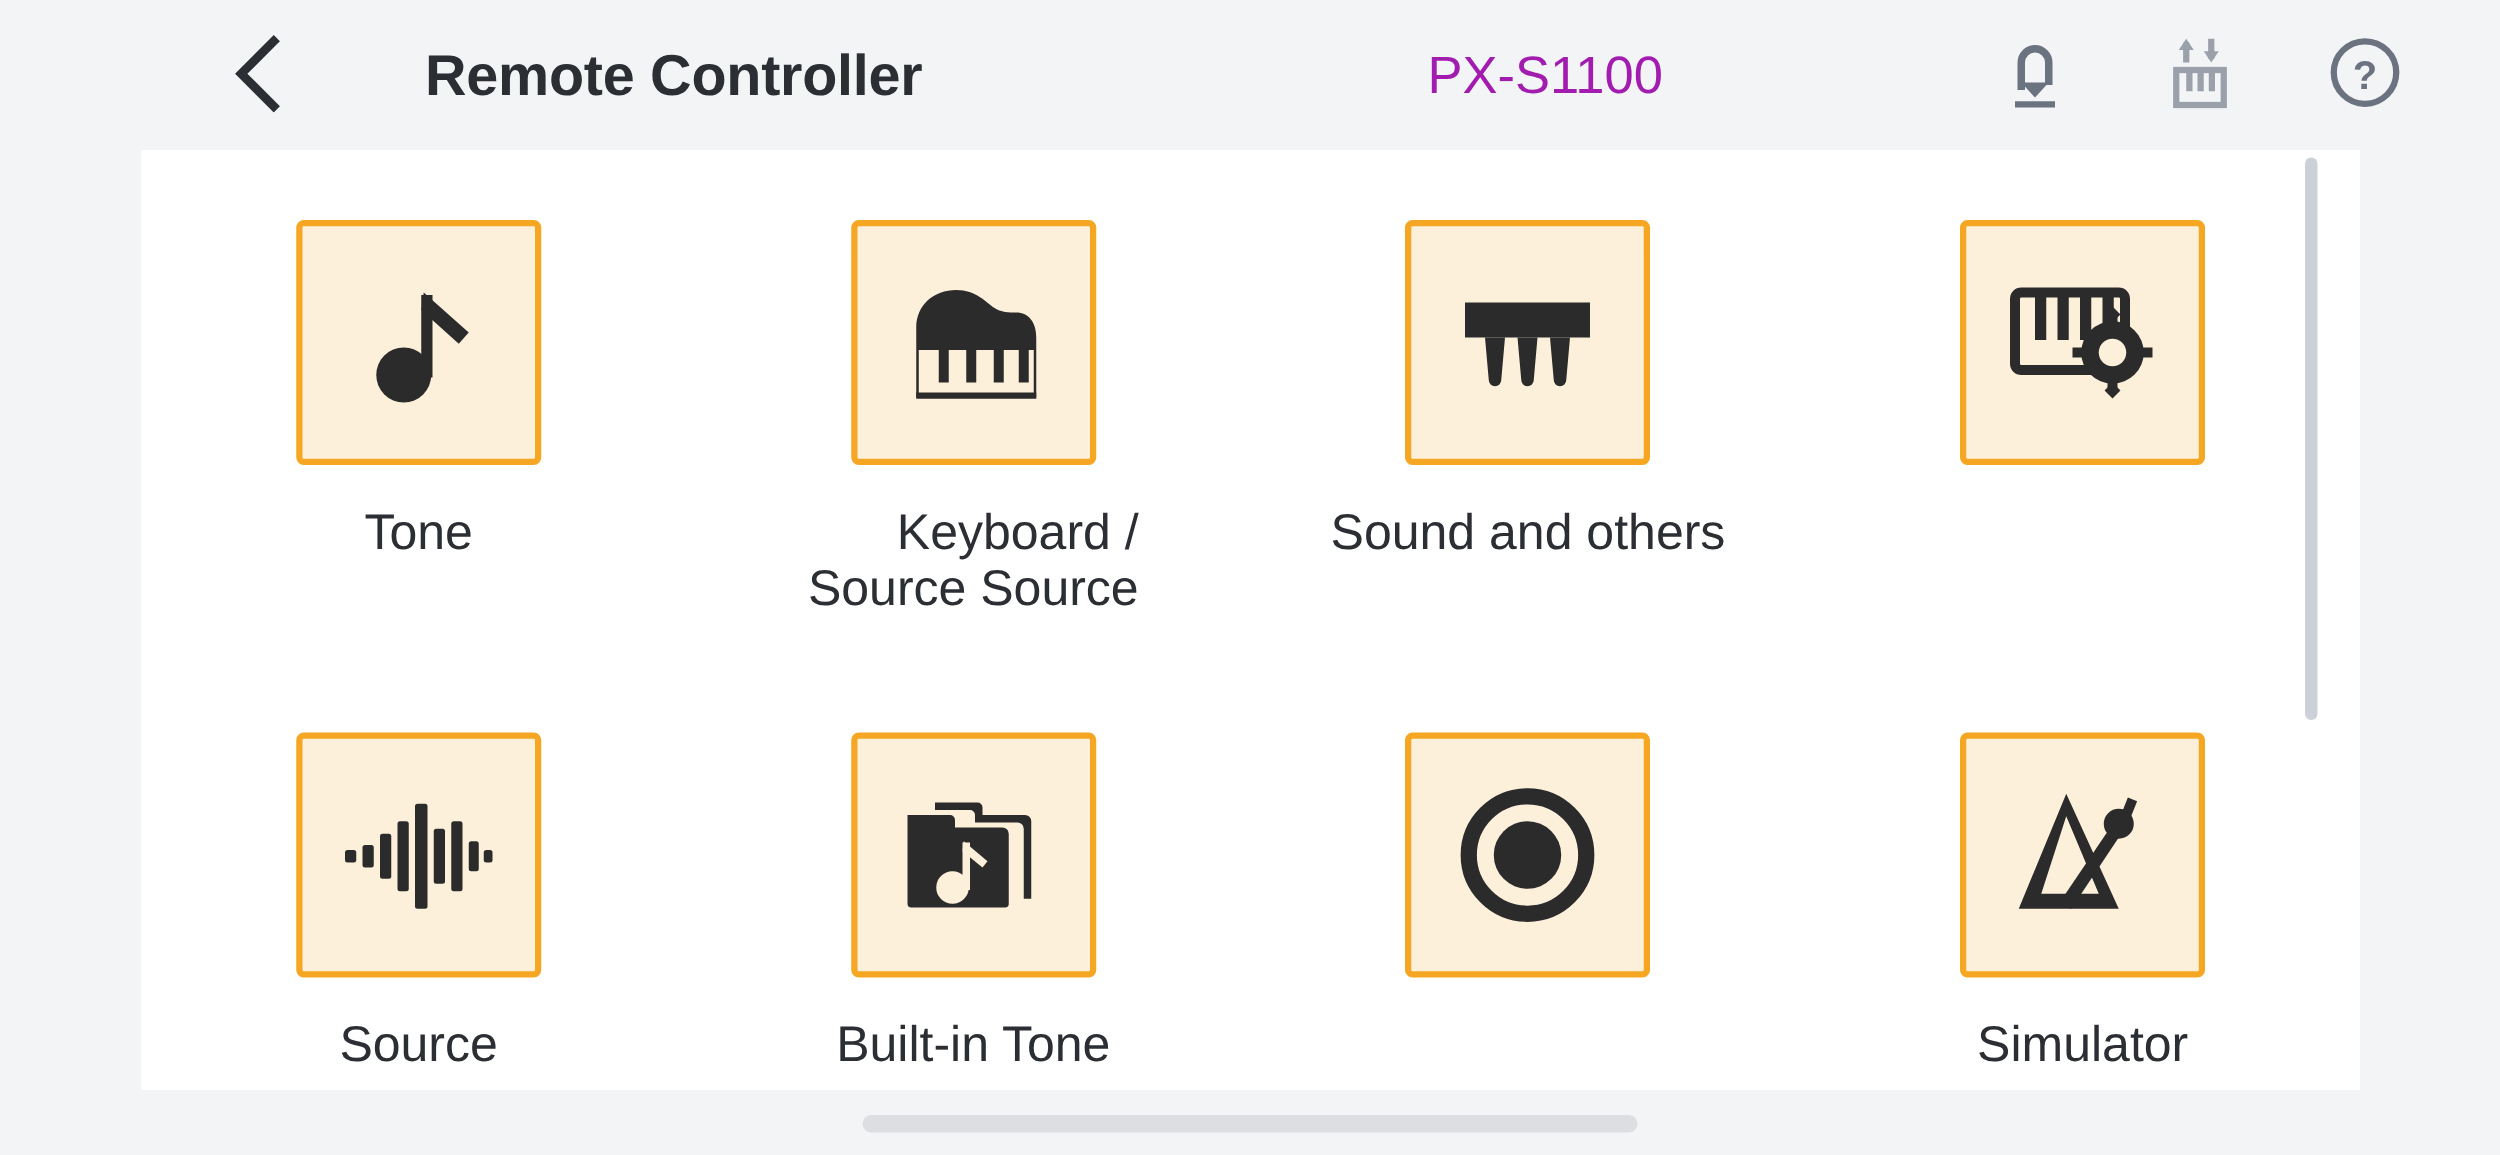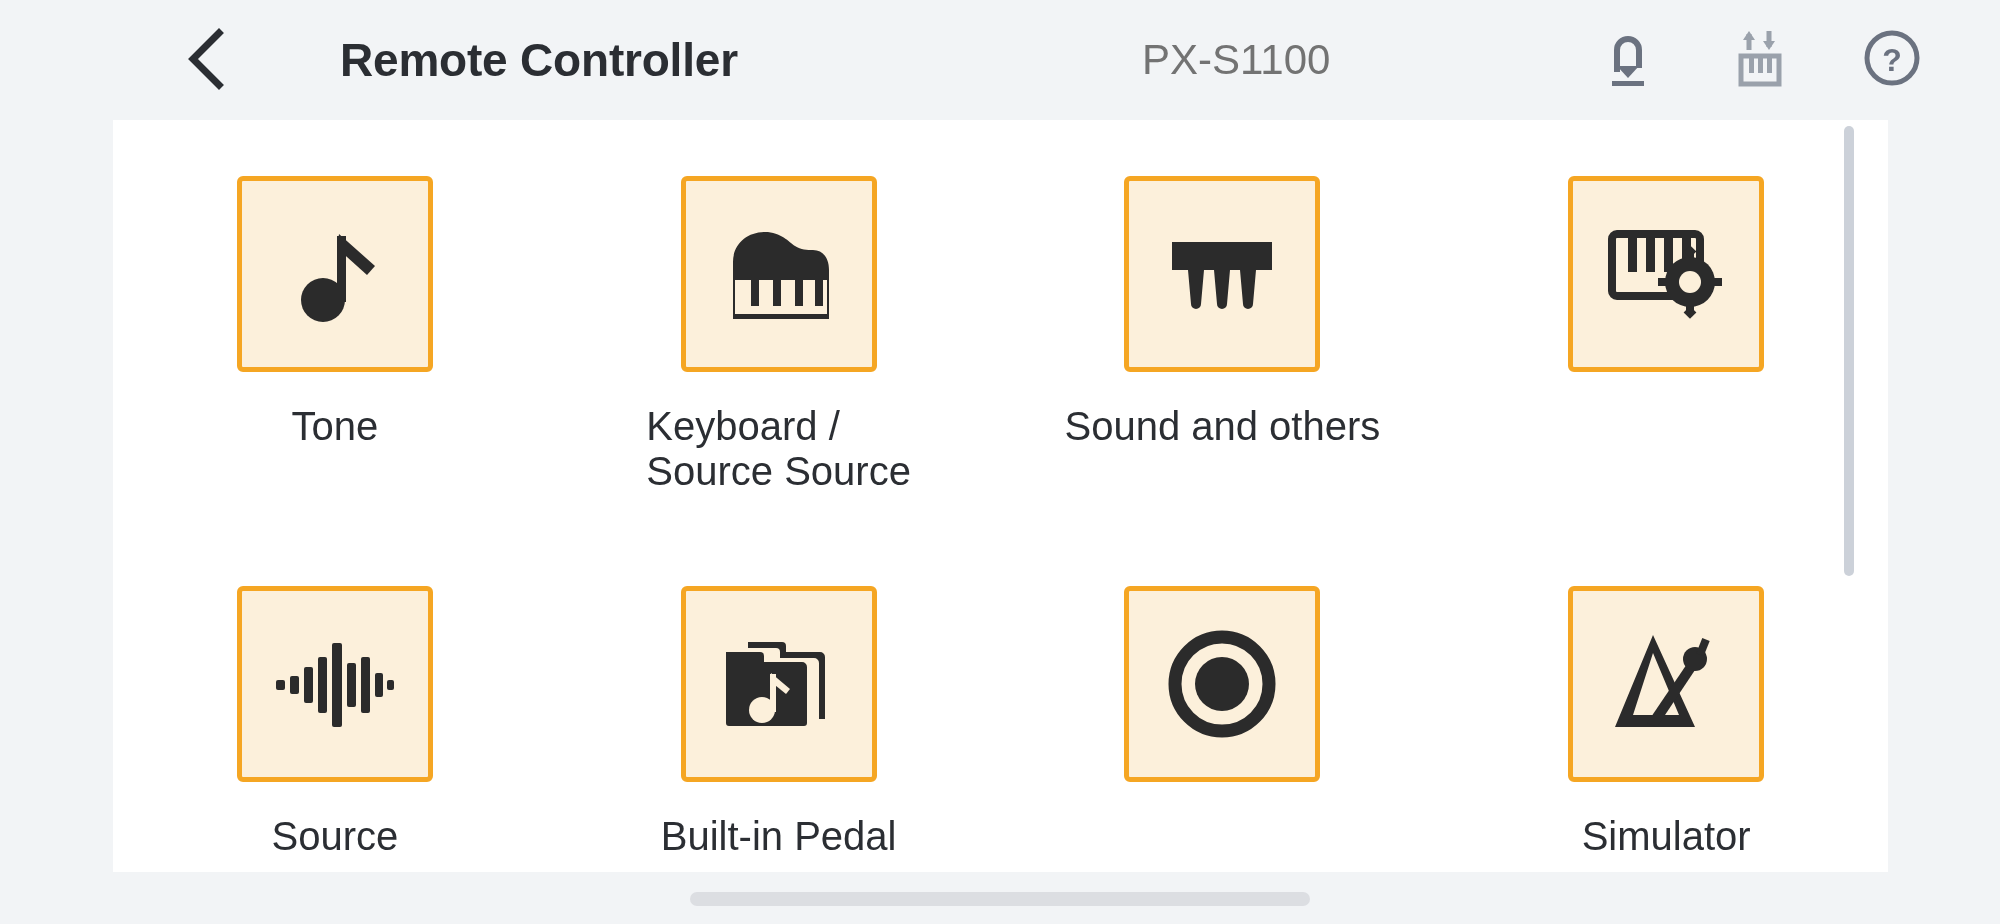--- a/index.html
+++ b/index.html
@@ -34,21 +34,21 @@
     transform: translateY(-50%);
     font-size: 46px; font-weight: bold;
     color: #2b2e33;
     letter-spacing: -0.2px;
     white-space: nowrap;
   }
   .device-name {
     position: absolute; left: 1112px; top: 50%;
     transform: translateY(-50%);
     font-size: 42px; font-weight: normal;
-    color: #737373;
+    color: #a21caf;
     white-space: nowrap;
   }
   .header-icons {
     position: absolute; right: 58px; top: 50%;
     transform: translateY(-50%);
     display: flex; align-items: center; gap: 68px;
   }
   .hdr-icon {
     width: 64px; height: 64px;
     display: flex; align-items: center; justify-content: center;
@@ -84,21 +84,21 @@
     border-radius: 6px;
     display: flex; align-items: center; justify-content: center;
     flex: none;
   }
   .tile svg { display: block; }
   .cell-label {
     margin-top: 32px;
     font-size: 40px;
     line-height: 1.12;
     color: #2b2e33;
-    text-align: left;
+    text-align: right;
     max-width: 330px;
     white-space: pre-line;
   }
 
   
   .vscroll-track {
     position: absolute;
     right: 34px; top: 6px;
     width: 10px; height: 740px;
   }
@@ -286,21 +286,21 @@
 
               <path d="M8 24 h34 a4 4 0 0 1 4 4 v6 h38 a5 5 0 0 1 5 5 v56
                        a3 3 0 0 1 -3 3 h-75 a3 3 0 0 1 -3 -3 Z" fill="#2b2b2b"></path>
 
               <circle cx="44" cy="82" r="13" fill="#fcf0db"></circle>
               <rect x="52" y="46" width="6" height="38" fill="#fcf0db"></rect>
               <path d="M53 45 L72 61 L68 66 L52 53 Z" fill="#fcf0db"></path>
             </svg>
           </span>
         </div>
-        <div class="cell-label">Built-in Pedal</div>
+        <div class="cell-label">Built-in Tone</div>
       </div>
 
       <div class="cell">
         <div class="tile">
           <span>
             <svg width="112" height="112" viewBox="0 0 112 112" aria-hidden="true">
               <circle cx="56" cy="56" r="47" fill="none" stroke="#2b2b2b" stroke-width="13"></circle>
               <circle cx="56" cy="56" r="27" fill="#2b2b2b"></circle>
             </svg>
           </span>

